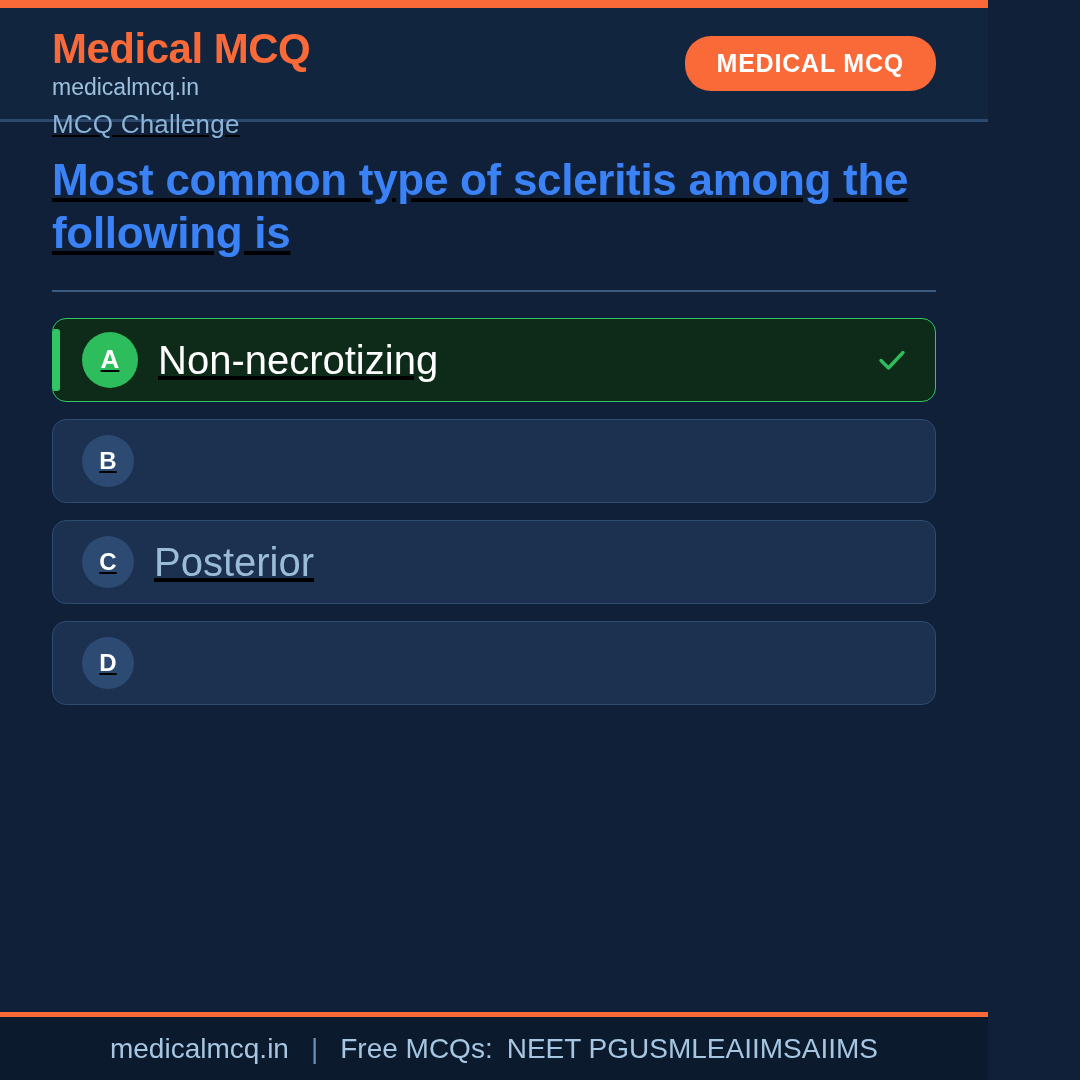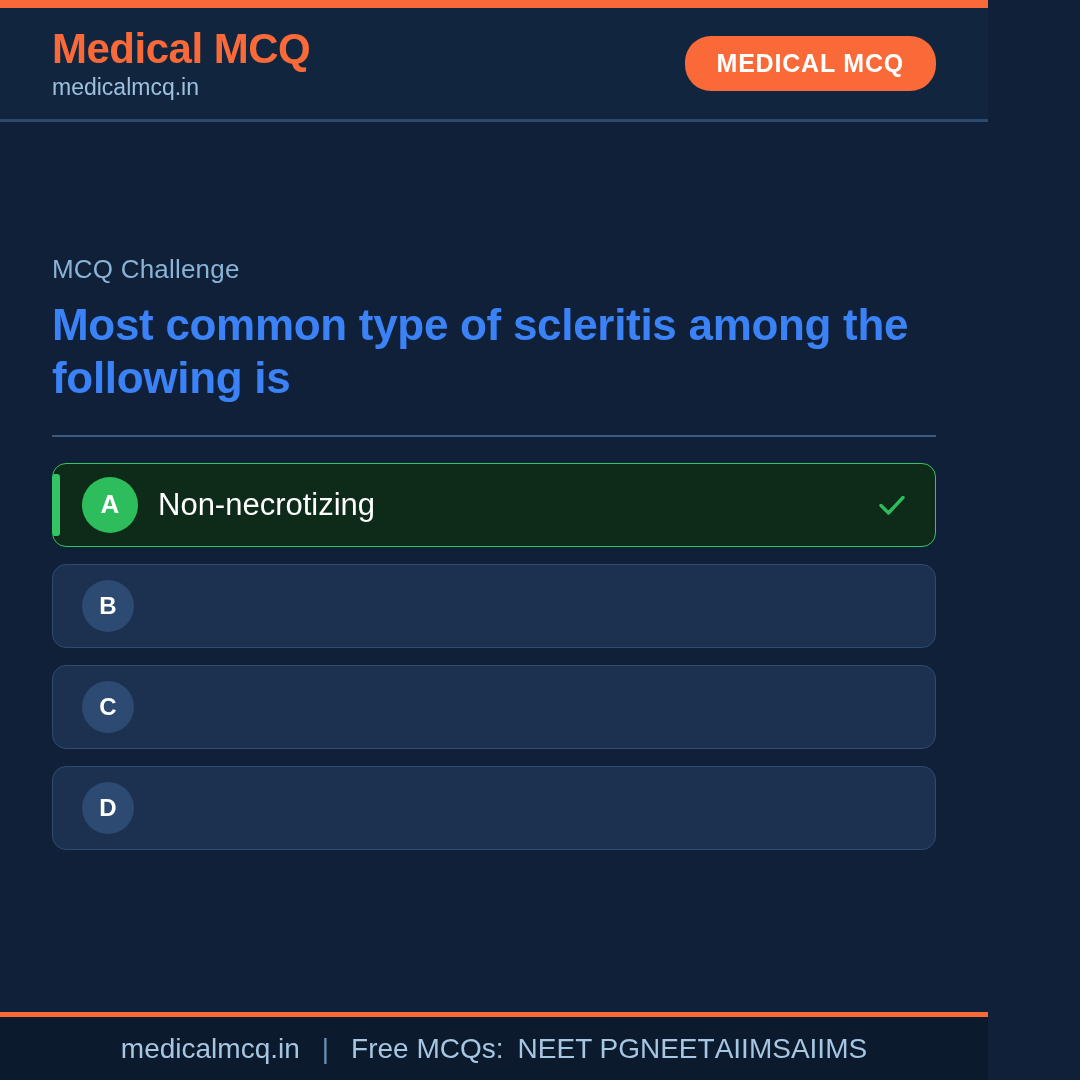--- a/index.html
+++ b/index.html
@@ -70,25 +70,26 @@
     letter-spacing: 0.8px;
     padding: 13px 32px;
     border-radius: 26px;
     white-space: nowrap;
   }
 
   
   .main {
     flex: 1 1 auto;
     position: relative;
-    padding: 4px 52px;
-    box-sizing: border-box;
-    display: flex;
-    flex-direction: column;
-    justify-content: center;
+    padding: 17px 52px;
+    box-sizing: border-box;
+    display: flex;
+    flex-direction: column;
+    justify-content: flex-start;
+    text-decoration: underline;
   }
   .content-block {
     margin-top: -30px;
   }
   .eyebrow {
     font-size: 26px;
     color: #8ab3d6;
     margin-bottom: 14px;
     letter-spacing: 0.2px;
   }
@@ -157,21 +158,21 @@
     justify-content: center;
     margin-right: 20px;
   }
   .option.correct .opt-badge {
     background: #2dbd5d;
     width: 56px;
     height: 56px;
     font-size: 26px;
   }
   .opt-text {
-    font-size: 31px;
+    font-size: 40px;
     color: #9bbcd8;
     line-height: 1.1;
     flex: 1 1 auto;
   }
   .option.correct .opt-text {
     color: #ffffff;
   }
   .opt-check {
     flex: 0 0 auto;
     width: 34px;
@@ -244,37 +245,38 @@
             </svg>
           </div>
         </div>
 
         <div class="option">
           <div class="opt-badge">B</div>
         </div>
 
         <div class="option">
           <div class="opt-badge">C</div>
+          <div class="opt-text">Posterior</div>
         </div>
 
         <div class="option">
           <div class="opt-badge">D</div>
         </div>
 
       </div>
     </div>
   </div>
 
   <div class="footer">
     <div class="footer-inner">
       <span>medicalmcq.in</span>
       <span class="footer-sep">|</span>
       <span>Free MCQs:</span>
       <span class="footer-tags">
         <span>NEET PG</span>
-        <span>NEET</span>
+        <span>USMLE</span>
         <span>AIIMS</span>
         <span>AIIMS</span>
       </span>
     </div>
   </div>
 
 </div>
 
 </body></html>

